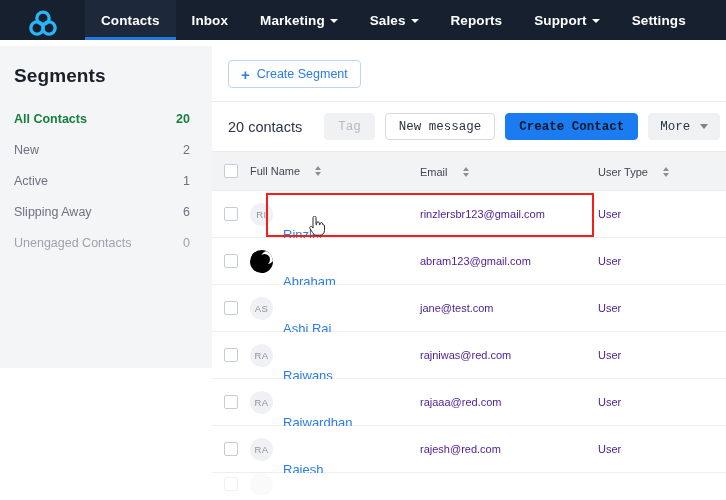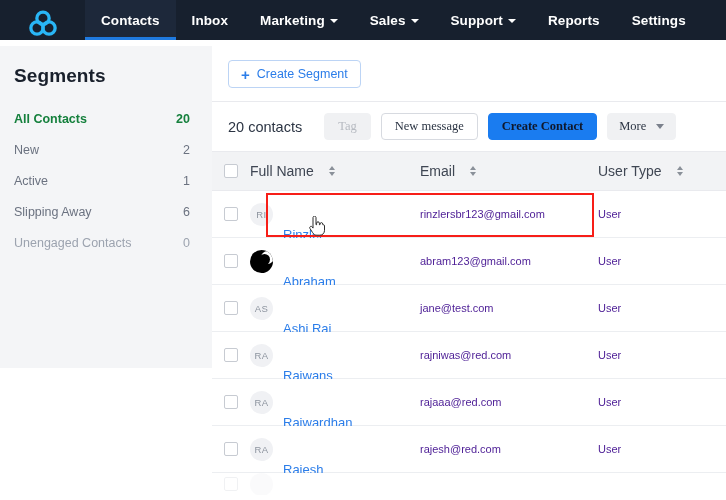--- a/index.html
+++ b/index.html
@@ -94,21 +94,21 @@
 
   
   #actionbar {
     display:flex; align-items:center; gap:10px;
     padding:11px 0 11px 16px;
   }
   #contacts-count { font-size:14.5px; color:#2b3443; margin-right:12px; white-space:nowrap;}
   .btn {
     height:27px; padding:0 13px;
     border-radius:4px; font-size:12.5px;
-    font-family:Liberation Serif, serif;
+    font-family:Liberation Mono, monospace;
     display:inline-flex; align-items:center; justify-content:center;
     cursor:pointer; white-space:nowrap;
   }
   #tag-btn { background:#f0f1f3; color:#b6bac1; border:1px solid #f0f1f3; }
   #new-message-btn { background:#ffffff; color:#2b3443; border:1px solid #d7dae0; }
   #create-contact-btn { background:#1a7cf0; color:#0f172a; border:1px solid #1a7cf0; font-weight:700; }
   #more-btn { background:#f0f1f3; color:#2b3443; border:1px solid #f0f1f3; gap:10px; padding:0 11px; }
   .caret-down {
     width:0;height:0;
     border-left:4.5px solid transparent;
@@ -137,21 +137,21 @@
   .c-name  { width:170px; display:flex; align-items:center; gap:10px; flex:0 0 170px; }
   .c-email { width:178px; flex:0 0 178px; }
   .c-type  { width:120px; flex:0 0 120px; }
 
   .chk {
     width:14px; height:14px;
     border:1px solid #c7cbd2; border-radius:2px;
     background:#ffffff; cursor:pointer;
   }
   .th-label {
-    font-size:14px; color:#3f4653; font-weight:400;
+    font-size:11px; color:#3f4653; font-weight:400;
     display:inline-flex; align-items:center; gap:15px;
   }
   .sorter { display:inline-flex; flex-direction:column; gap:2px; }
   .sorter i {
     display:block; width:0;height:0;
     border-left:3.5px solid transparent;
     border-right:3.5px solid transparent;
   }
   .sorter i.up   { border-bottom:4px solid #8a9099; }
   .sorter i.down { border-top:4px solid #8a9099; }
@@ -218,25 +218,25 @@
       </div>
       <div class="nav-item">
         <span>Marketing</span>
         <span class="caret-nav"></span>
       </div>
       <div class="nav-item">
         <span>Sales</span>
         <span class="caret-nav"></span>
       </div>
       <div class="nav-item">
+        <span>Reports</span>
+      </div>
+      <div class="nav-item">
         <span>Support</span>
         <span class="caret-nav"></span>
-      </div>
-      <div class="nav-item">
-        <span>Reports</span>
       </div>
       <div class="nav-item">
         <span>Settings</span>
       </div>
     </div>
 </div>
 
 <div id="sidebar">
   <div id="segments-title">Segments</div>
   <div id="segment-list">

